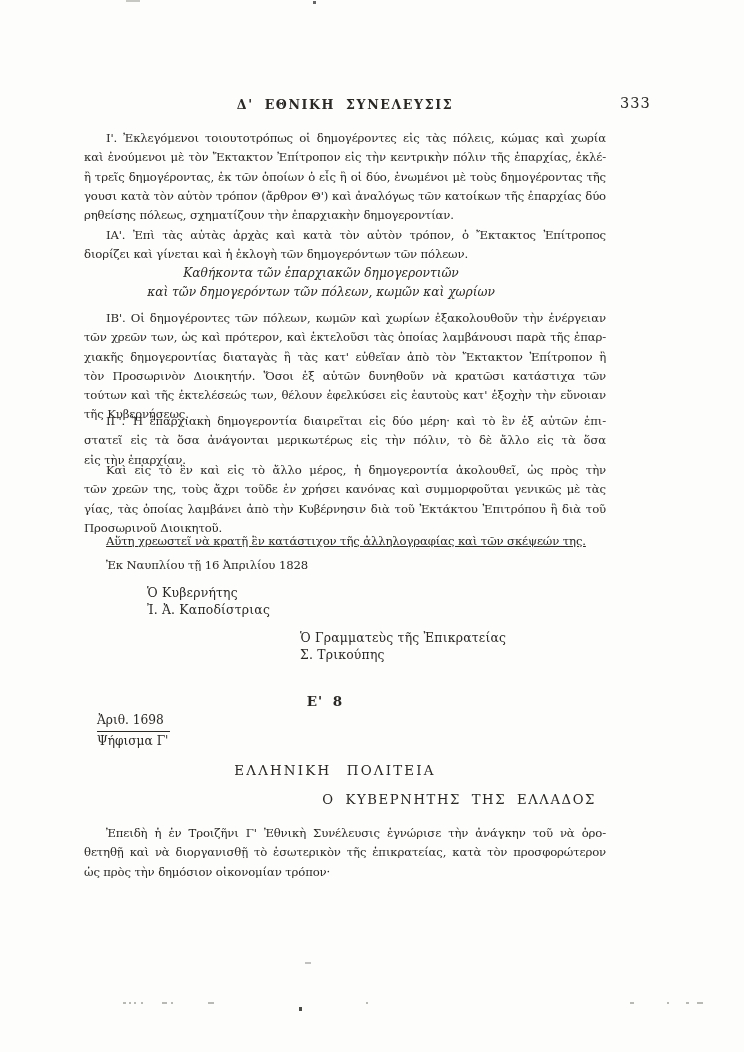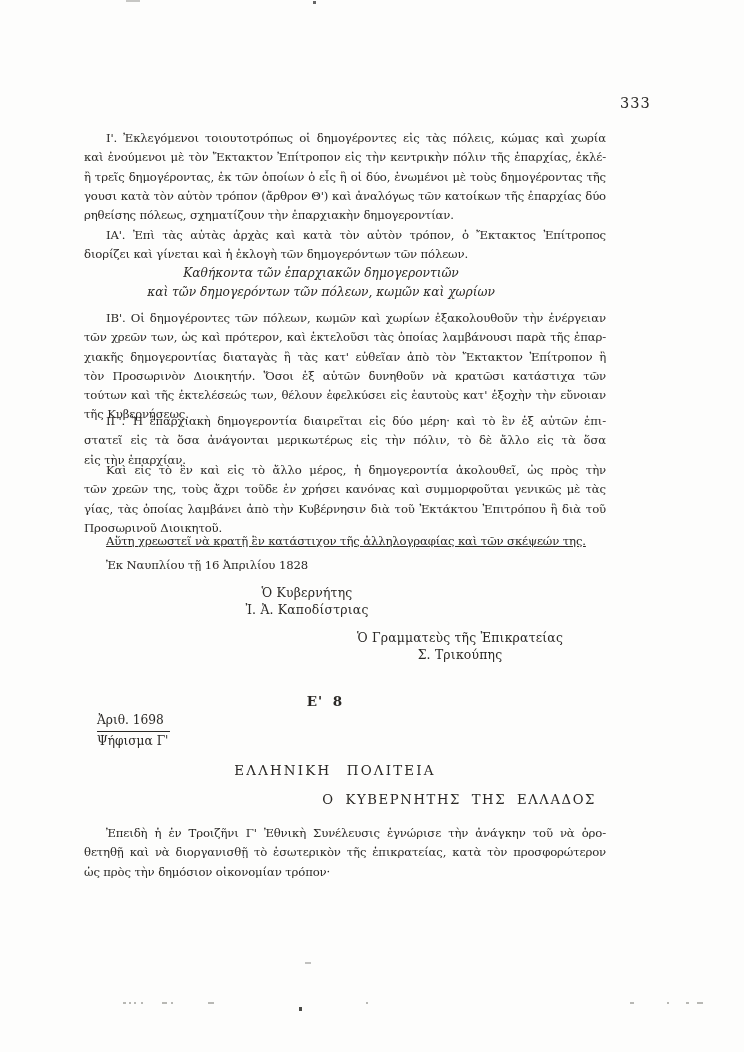--- a/index.html
+++ b/index.html
@@ -32,21 +32,21 @@
   #article-10   { top:129px; }
   #article-11   { top:226px; }
   #duties-head  { top:264px; left:84px; width:522px; transform:translateX(-24px); }
   #article-12   { top:309px; }
   #article-13   { top:412px; }
   #article-13b  { top:461px; }
   #article-13c  { top:532px;text-decoration:underline; }
   #dateline     { top:556px; }
   #dateline .line { text-align-last:left; text-indent:22px; }
 
-  .signature { position:absolute; text-align:center; font-size:12.4px; line-height:17px; letter-spacing:0.2px; }
+  .signature { position:absolute; font-size:12.4px; line-height:17px; letter-spacing:0.2px; }
   #sig-governor  { top:584px; left:147px; width:320px; }
   #sig-secretary { top:629px; left:300px; width:320px; }
   .sig-name { margin-top:0; }
 
   #section-mark {
     position:absolute; top:693px; left:84px; width:482px;
     text-align:center; font-weight:bold; font-size:13.5px; letter-spacing:1px; word-spacing:4px;
   }
   #doc-number-block { position:absolute; top:712px; left:97px; font-size:12.2px; line-height:17px; }
   .doc-number { display:inline-block; border-bottom:1.2px solid #2a2825; padding:0 6px 1.5px 0; }
@@ -72,20 +72,21 @@
   .d1{left:123px;width:3px;} .d2{left:129px;width:2px;} .d3{left:134px;width:2px;}
   .d4{left:141px;width:2px;} .d5{left:162px;width:5px;} .d6{left:171px;width:2px;}
   .d7{left:208px;width:6px;} .d8{left:366px;width:2px;} .d9{left:630px;width:4px;}
   .d10{left:667px;width:2px;} .d11{left:686px;width:3px;} .d12{left:697px;width:6px;}
 </style>
 </head>
 <body>
 
 <div class="page">
 
+  <div class="header-title">Δ' ΕΘΝΙΚΗ ΣΥΝΕΛΕΥΣΙΣ</div>
   <div class="page-number">333</div>
 
   <div id="article-10" class="blk para">
       <div class="line">Ι'. Ἐκλεγόμενοι τοιουτοτρόπως οἱ δημογέροντες εἰς τὰς πόλεις, κώμας καὶ χωρία</div>
       <div class="line">καὶ ἑνούμενοι μὲ τὸν Ἔκτακτον Ἐπίτροπον εἰς τὴν κεντρικὴν πόλιν τῆς ἐπαρχίας, ἐκλέ-</div>
       <div class="line">ἢ τρεῖς δημογέροντας, ἐκ τῶν ὁποίων ὁ εἷς ἢ οἱ δύο, ἑνωμένοι μὲ τοὺς δημογέροντας τῆς</div>
       <div class="line">γουσι κατὰ τὸν αὐτὸν τρόπον (ἄρθρον Θ') καὶ ἀναλόγως τῶν κατοίκων τῆς ἐπαρχίας δύο</div>
       <div class="line">ρηθείσης πόλεως, σχηματίζουν τὴν ἐπαρχιακὴν δημογεροντίαν.</div>
     </div>
 

